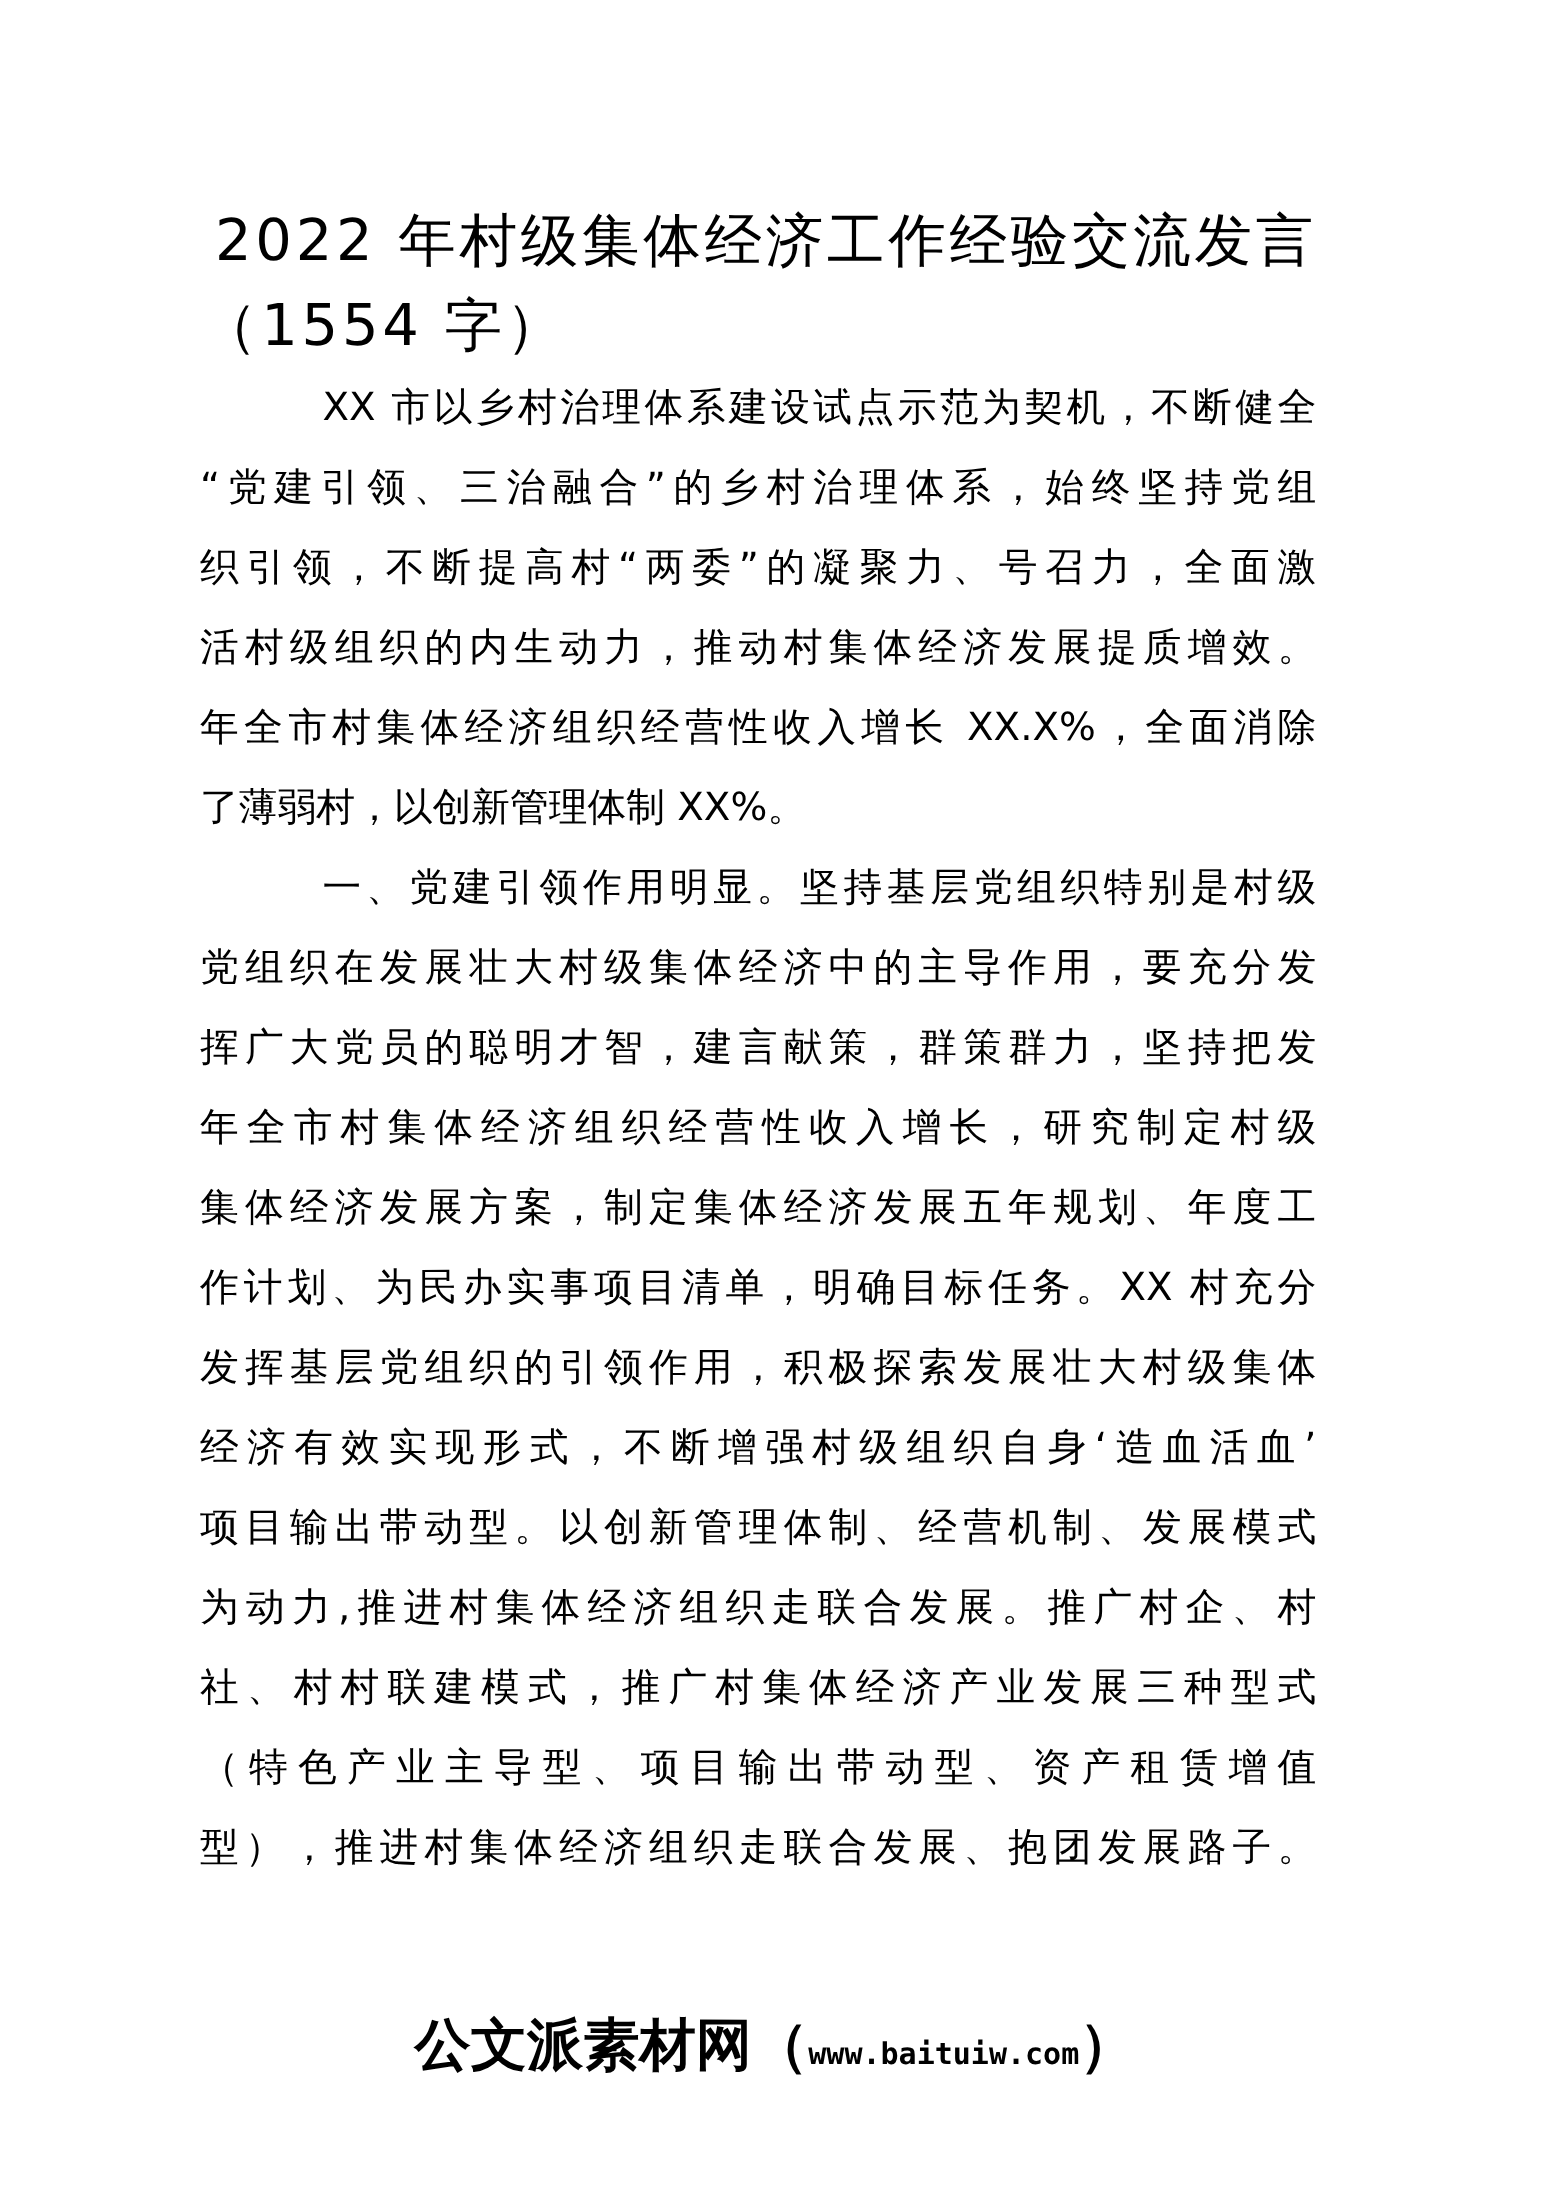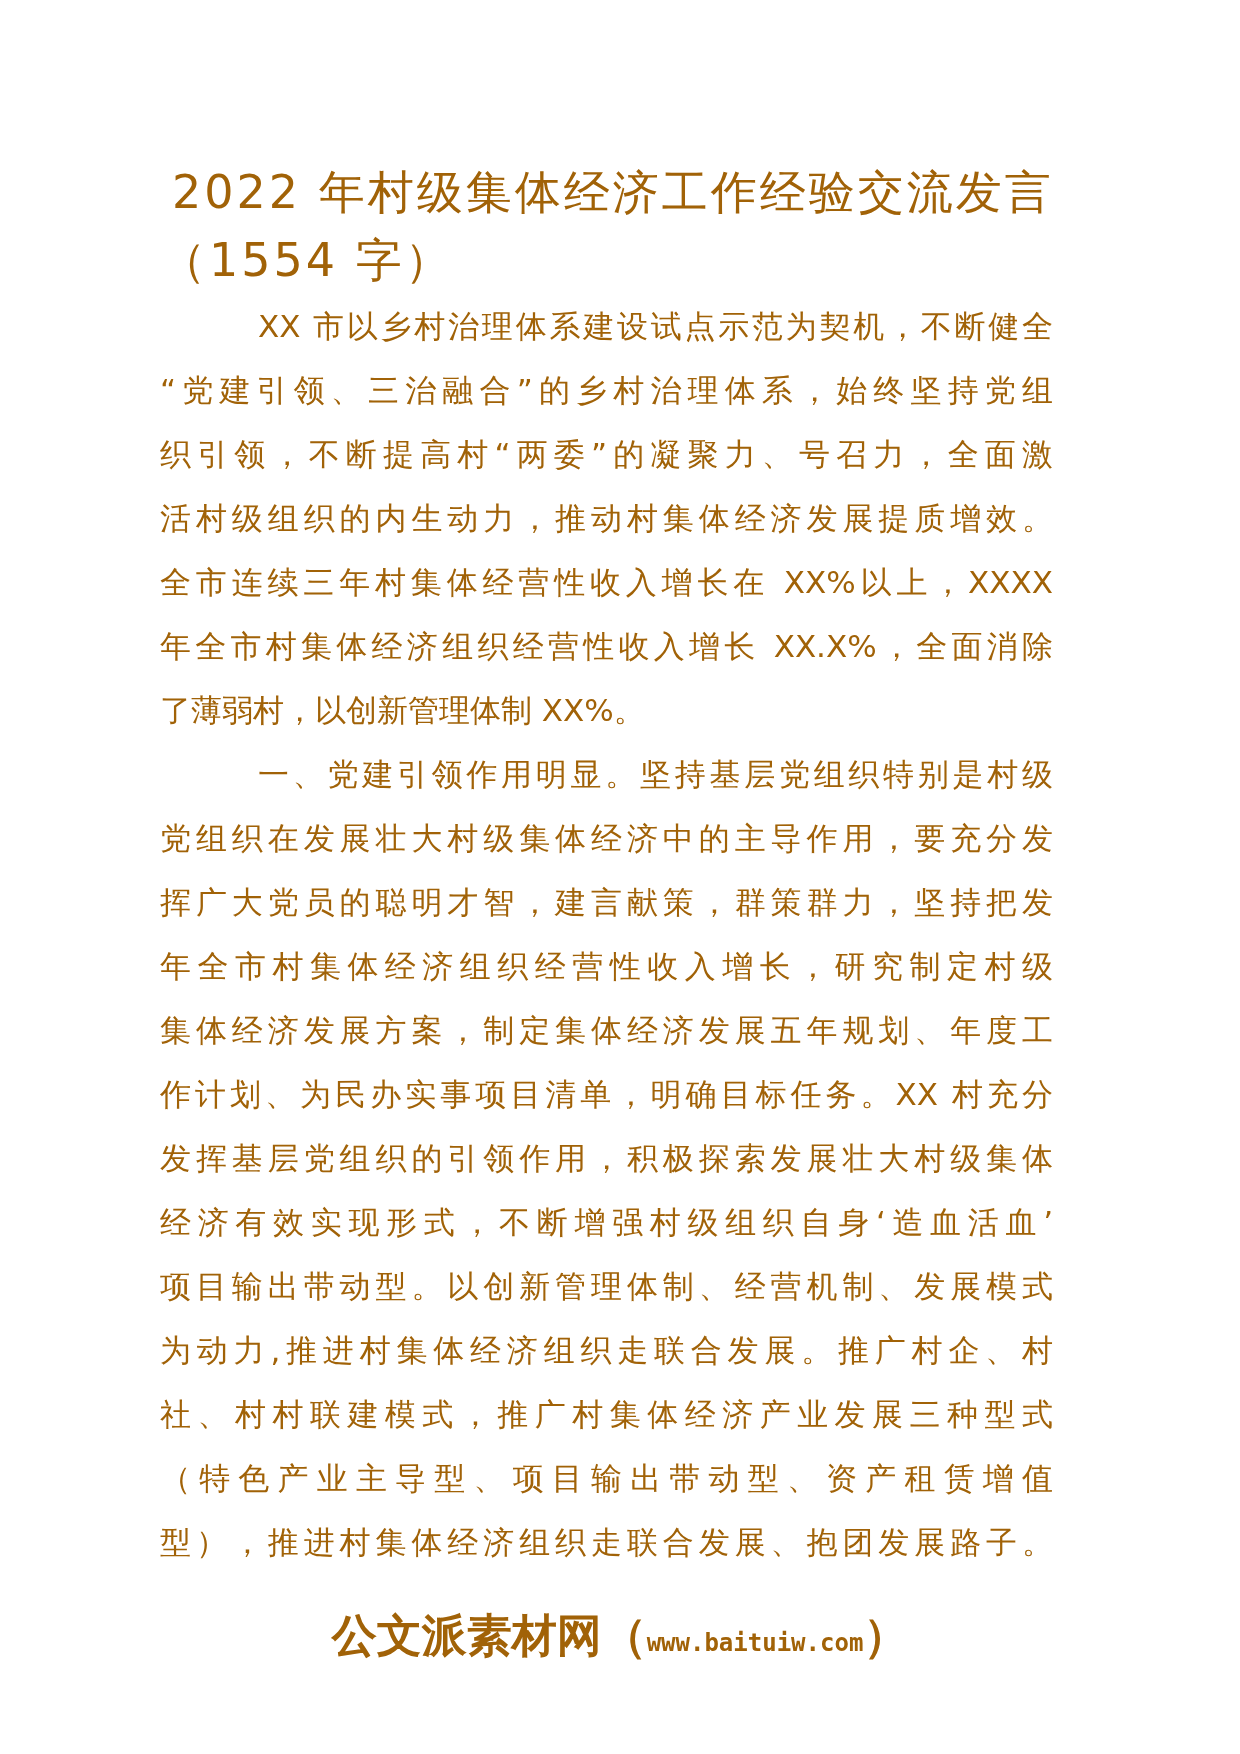--- a/index.html
+++ b/index.html
@@ -1,21 +1,21 @@
 <!DOCTYPE html>
 <html><head>
 <meta charset="utf-8">
 <style>
   html, body { margin: 0; padding: 0; background: #ffffff; }
   .page {
     position: relative;
     width: 1240px;
     height: 1754px;
     background: #ffffff;
-    color: #a16207;
+    color: #000000;
     font-family: "DejaVu Sans", "Liberation Sans", sans-serif;
     overflow: hidden;
   }
   .content {
     position: absolute;
     left: 160px;
     top: 158px;
     width: 893px;
   }
   .title { margin: 0; padding: 0; font-weight: 400; }
@@ -63,21 +63,20 @@
     <h1 class="title">
       <div class="title-line title-line1">2022 年村级集体经济工作经验交流发言</div>
       <div class="title-line">（1554 字）</div>
     </h1>
     <div id="paragraphs">
         <div class="paragraph">
           <div class="line indent">XX 市以乡村治理体系建设试点示范为契机，不断健全</div>
           <div class="line">“党建引领、三治融合”的乡村治理体系，始终坚持党组</div>
           <div class="line">织引领，不断提高村“两委”的凝聚力、号召力，全面激</div>
           <div class="line">活村级组织的内生动力，推动村集体经济发展提质增效。</div>
-          <div class="line">全市连续三年村集体经营性收入增长在 XX%以上，XXXX</div>
           <div class="line">年全市村集体经济组织经营性收入增长 XX.X%，全面消除</div>
           <div class="line nojust">了薄弱村，以创新管理体制 XX%。</div>
         </div>
         <div class="paragraph">
           <div class="line indent">一、党建引领作用明显。坚持基层党组织特别是村级</div>
           <div class="line">党组织在发展壮大村级集体经济中的主导作用，要充分发</div>
           <div class="line">挥广大党员的聪明才智，建言献策，群策群力，坚持把发</div>
           <div class="line">年全市村集体经济组织经营性收入增长，研究制定村级</div>
           <div class="line">集体经济发展方案，制定集体经济发展五年规划、年度工</div>
           <div class="line">作计划、为民办实事项目清单，明确目标任务。XX 村充分</div>

